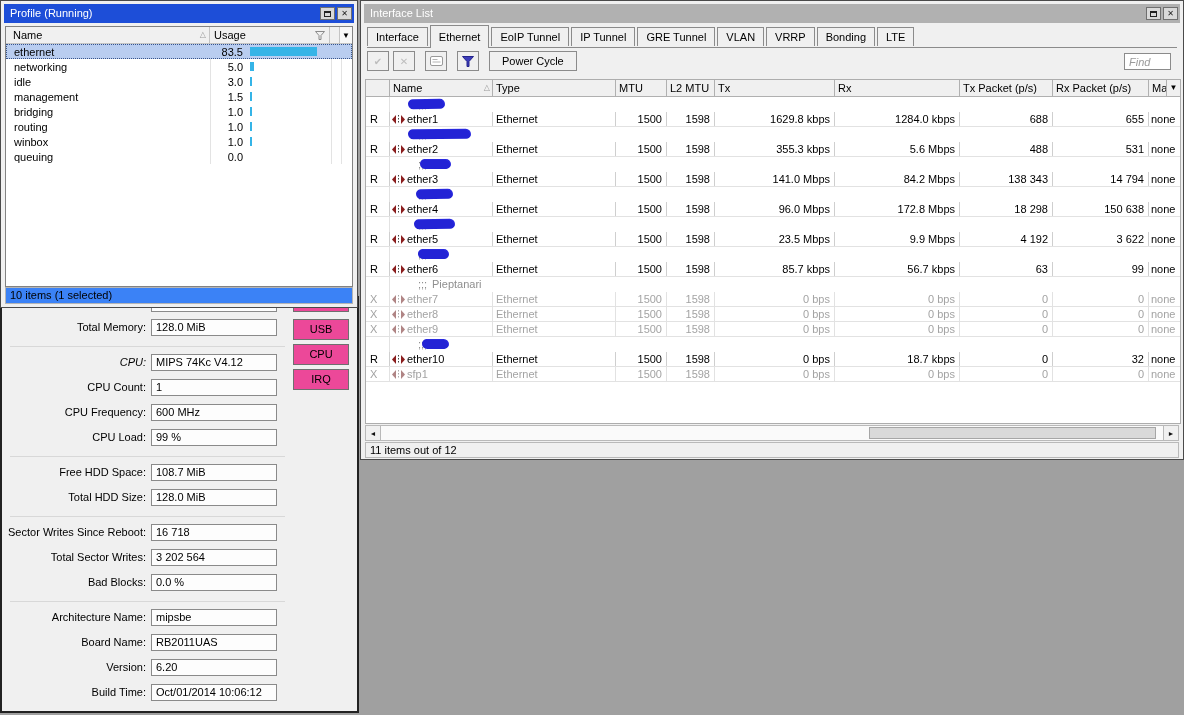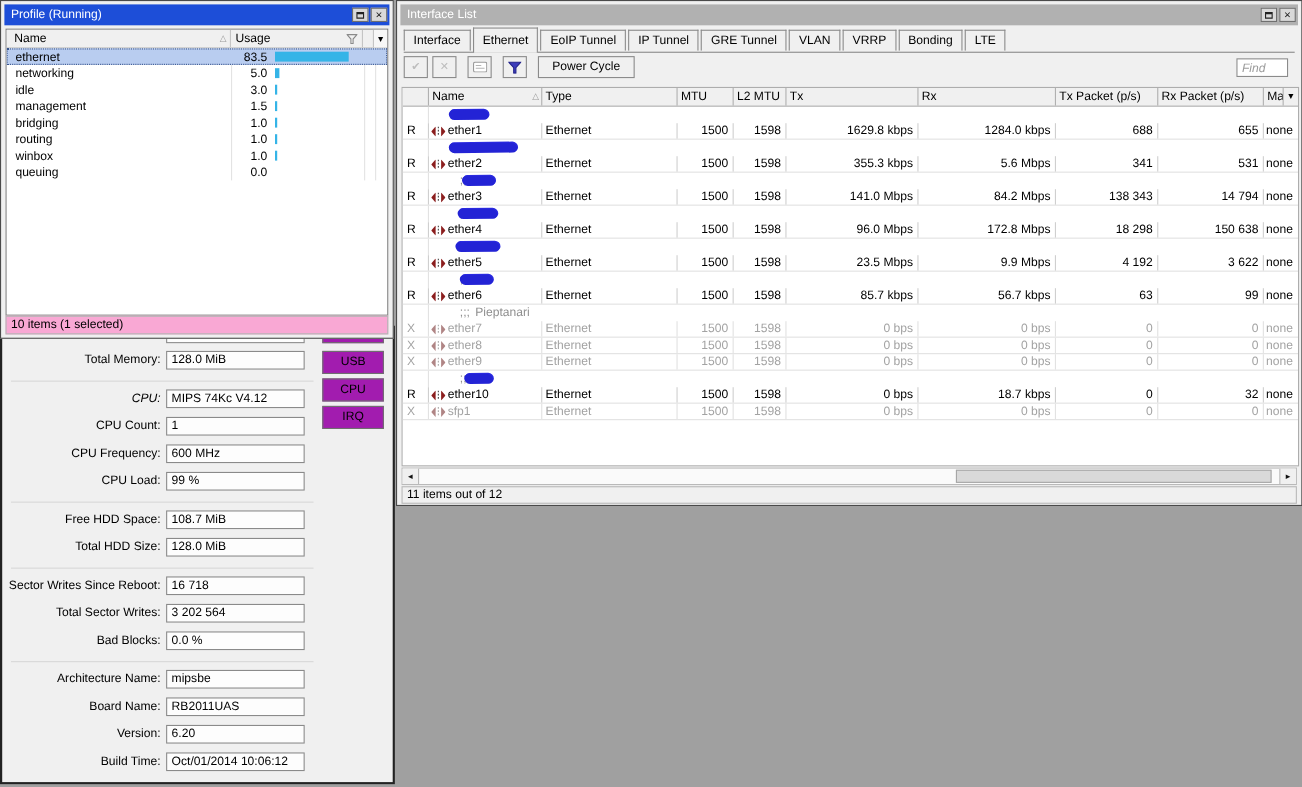--- a/index.html
+++ b/index.html
@@ -32,29 +32,29 @@
     background:#f7f7f7; cursor:default; }
   .sort-glyph { font-size:8px; color:#9a9a9a; }
   #profile-rows { position:relative; }
   .vline { position:absolute; top:0; bottom:0; width:1px; background:#e3e3e3; }
   .prow { position:relative; display:flex; height:15px; align-items:center; }
   .prow.sel { background:#b9cdf0; outline:1px dotted #38558c; outline-offset:-1px; }
   .pname { width:204px; padding-left:8px; }
   .pusage { width:33px; text-align:right; }
   .pbar { display:inline-block; height:9px; margin-left:7px; }
   .statusbar { position:absolute; left:4px; right:4px; bottom:3px; height:17px;
-    background:#f9a8d4; border:1px solid #b5b5b5; line-height:15px; padding-left:4px; }
+    background:#3b82f6; border:1px solid #b5b5b5; line-height:15px; padding-left:4px; }
 
   
   #res-win { left:0; top:296px; width:359px; height:417px; z-index:1; border:2px solid #222; }
   .rlabel { position:absolute; left:0; width:144px; text-align:right; height:17px; line-height:17px; }
   .rfield { position:absolute; left:149px; width:126px; height:17px; background:#fdfdfd;
     border:1px solid #8a8a8a; line-height:15px; padding-left:4px; overflow:hidden; white-space:nowrap; }
   .rsep { position:absolute; left:8px; width:275px; height:1px; background:#d8d8d8; }
-  .rbtn { position:absolute; left:291px; width:56px; height:21px; background:#a21caf;
+  .rbtn { position:absolute; left:291px; width:56px; height:21px; background:#ec4899;
     border:1px solid #6f6f6f; text-align:center; line-height:19px; }
 
   
   #if-win { left:360px; top:0; width:824px; height:460px; z-index:2; }
   #if-title { background:#b1b1b1; }
   .tabbar { position:absolute; left:6px; top:24px; right:6px; height:23px;
     display:flex; align-items:center; border-bottom:1px solid #8b8b8b; }
   .tab { height:19px; line-height:18px; padding:0 8px; border:1px solid #8b8b8b; border-bottom:none;
     margin-right:2px; background:#f0f0f0; white-space:nowrap; }
   .tab.active { height:23px; line-height:22px; margin-bottom:-1px; background:#f0f0f0; z-index:2; position:relative; }
@@ -359,21 +359,21 @@
               <polygon points="9,0 13,4.5 9,9" fill="#8b1e1e"></polygon>
               <line x1="6.5" y1="0" x2="6.5" y2="9" stroke="#444" stroke-dasharray="1.5,1.5"></line>
             </svg>
             <span>ether2</span>
           </div>
           <div class="icell c-type typecell">Ethernet</div>
           <div class="icell c-mtu num">1500</div>
           <div class="icell c-l2 num">1598</div>
           <div class="icell c-tx num">355.3 kbps</div>
           <div class="icell c-rx num">5.6 Mbps</div>
-          <div class="icell c-txp num">341</div>
+          <div class="icell c-txp num">488</div>
           <div class="icell c-rxp num">531</div>
           <div class="icell c-ma2">none</div>
         </div>
         <div class="crow">
           <div class="cflag"></div>
           <div class="cbody">
             <span class="semis">;;;</span>
             <span class="scribble" style="left: 30px; width: 30px;"></span>
           </div>
         </div>

